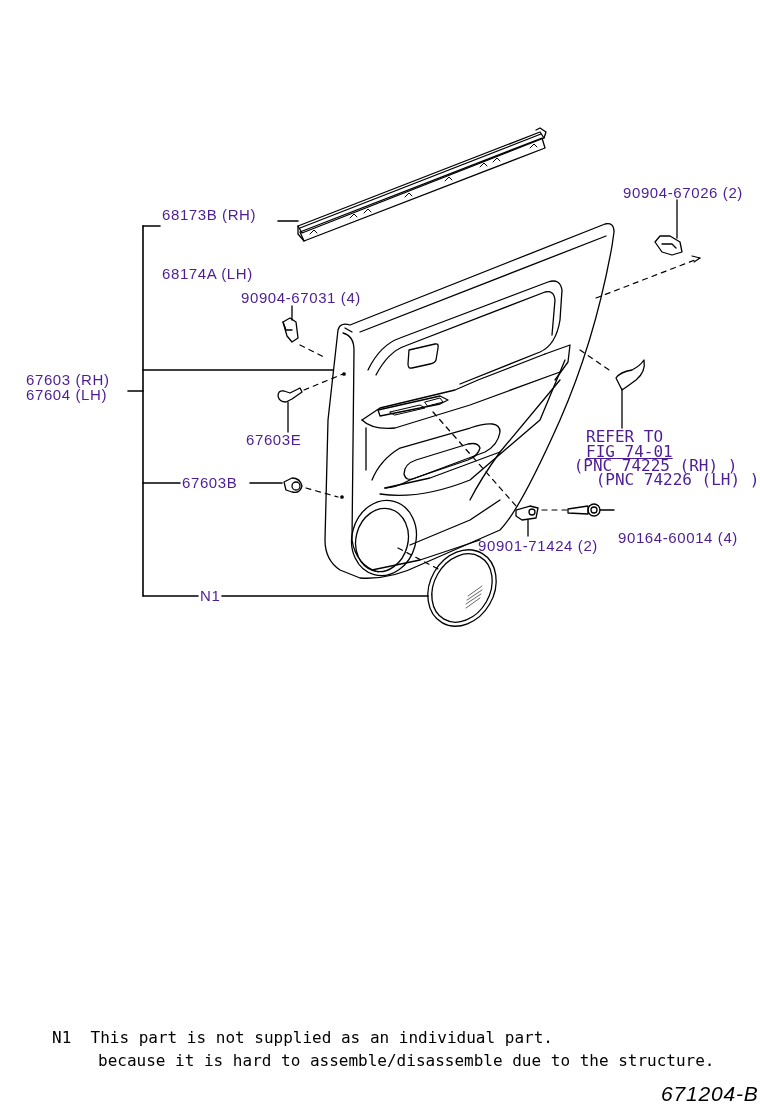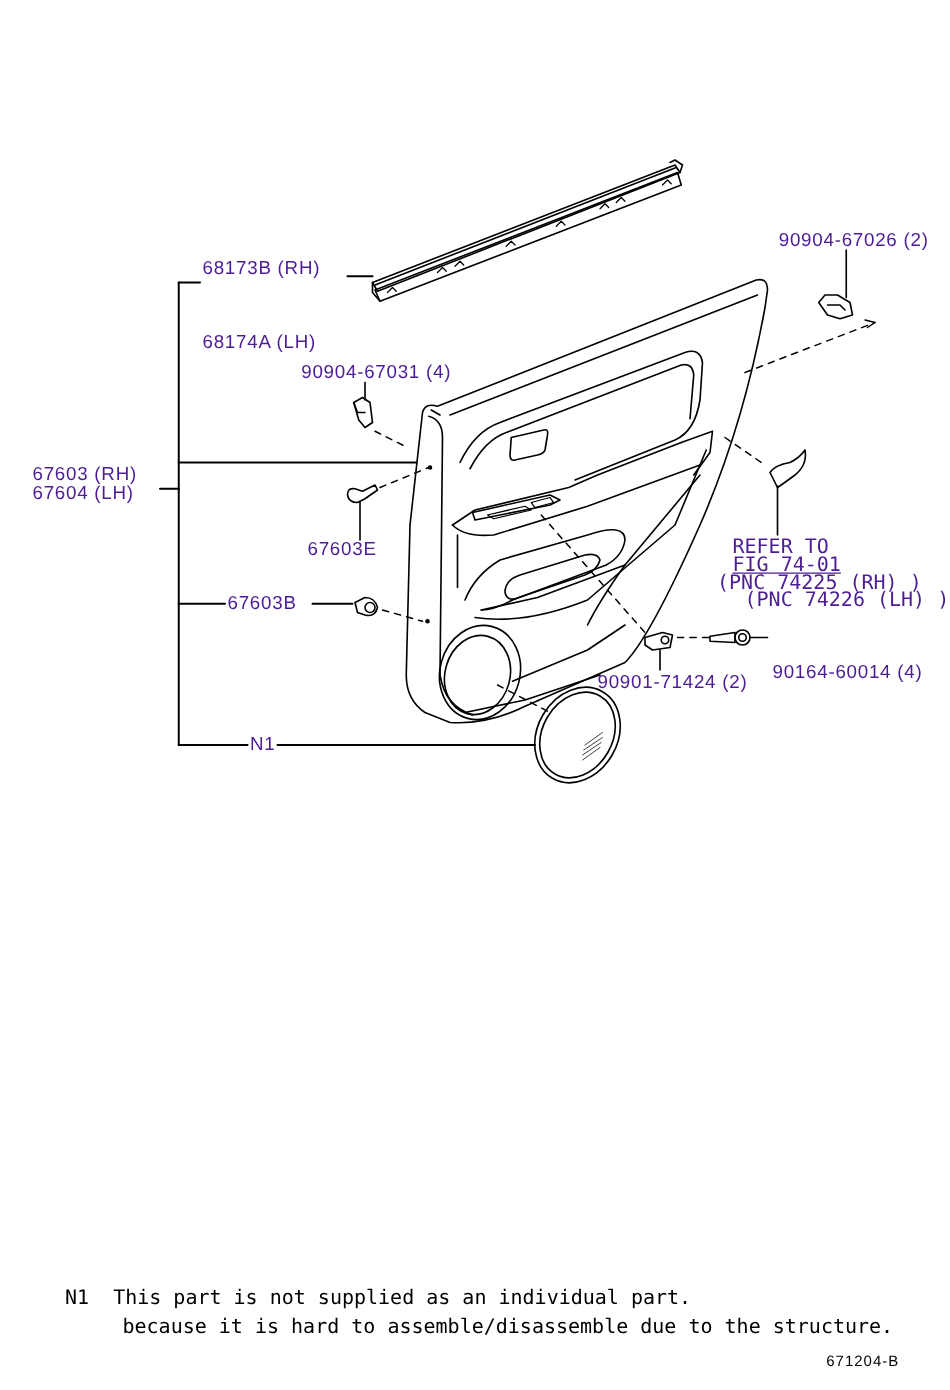--- a/index.html
+++ b/index.html
@@ -1,21 +1,21 @@
 <!DOCTYPE html>
 <html><head>
   <meta charset="utf-8">
   <style>
     html, body { margin: 0; padding: 0; background: #ffffff; }
     body { width: 760px; height: 1112px; position: relative; overflow: hidden; font-family: "DejaVu Sans Mono", "Liberation Mono", monospace; color: #000; }
     #diagram { position: absolute; left: 0; top: 0; width: 760px; height: 1112px; }
     .lbl { position: absolute; font-family: "Liberation Sans", "DejaVu Sans", sans-serif; font-size: 15px; line-height: 15px; letter-spacing: 0.6px; white-space: pre; color: #4c1d95; }
     .lbl.mono { font-family: "DejaVu Sans Mono", "Liberation Mono", monospace; font-size: 16px; letter-spacing: 0; }
     .note { position: absolute; font-family: "DejaVu Sans Mono", "Liberation Mono", monospace; font-size: 16px; line-height: 16px; white-space: pre; color: #000; }
-    .figno { position: absolute; font-family: "Liberation Sans", sans-serif; font-size: 12px; letter-spacing: 0.8px; white-space: pre; }
+    .figno { position: absolute; font-family: "Liberation Sans", sans-serif; font-size: 21px; letter-spacing: 0.8px; white-space: pre; font-style: italic; }
   </style>
 </head>
 <body>
 
 <svg id="diagram" width="760" height="1112" viewBox="0 0 760 1112" xmlns="http://www.w3.org/2000/svg" fill="none" stroke="#000" stroke-width="1.3" stroke-linejoin="round" stroke-linecap="round">
 
   <g stroke-width="1.6">
     <line x1="143" y1="226" x2="143" y2="596"></line>
     <line x1="143" y1="226" x2="160" y2="226"></line>
     <line x1="278" y1="221" x2="298" y2="221"></line>

